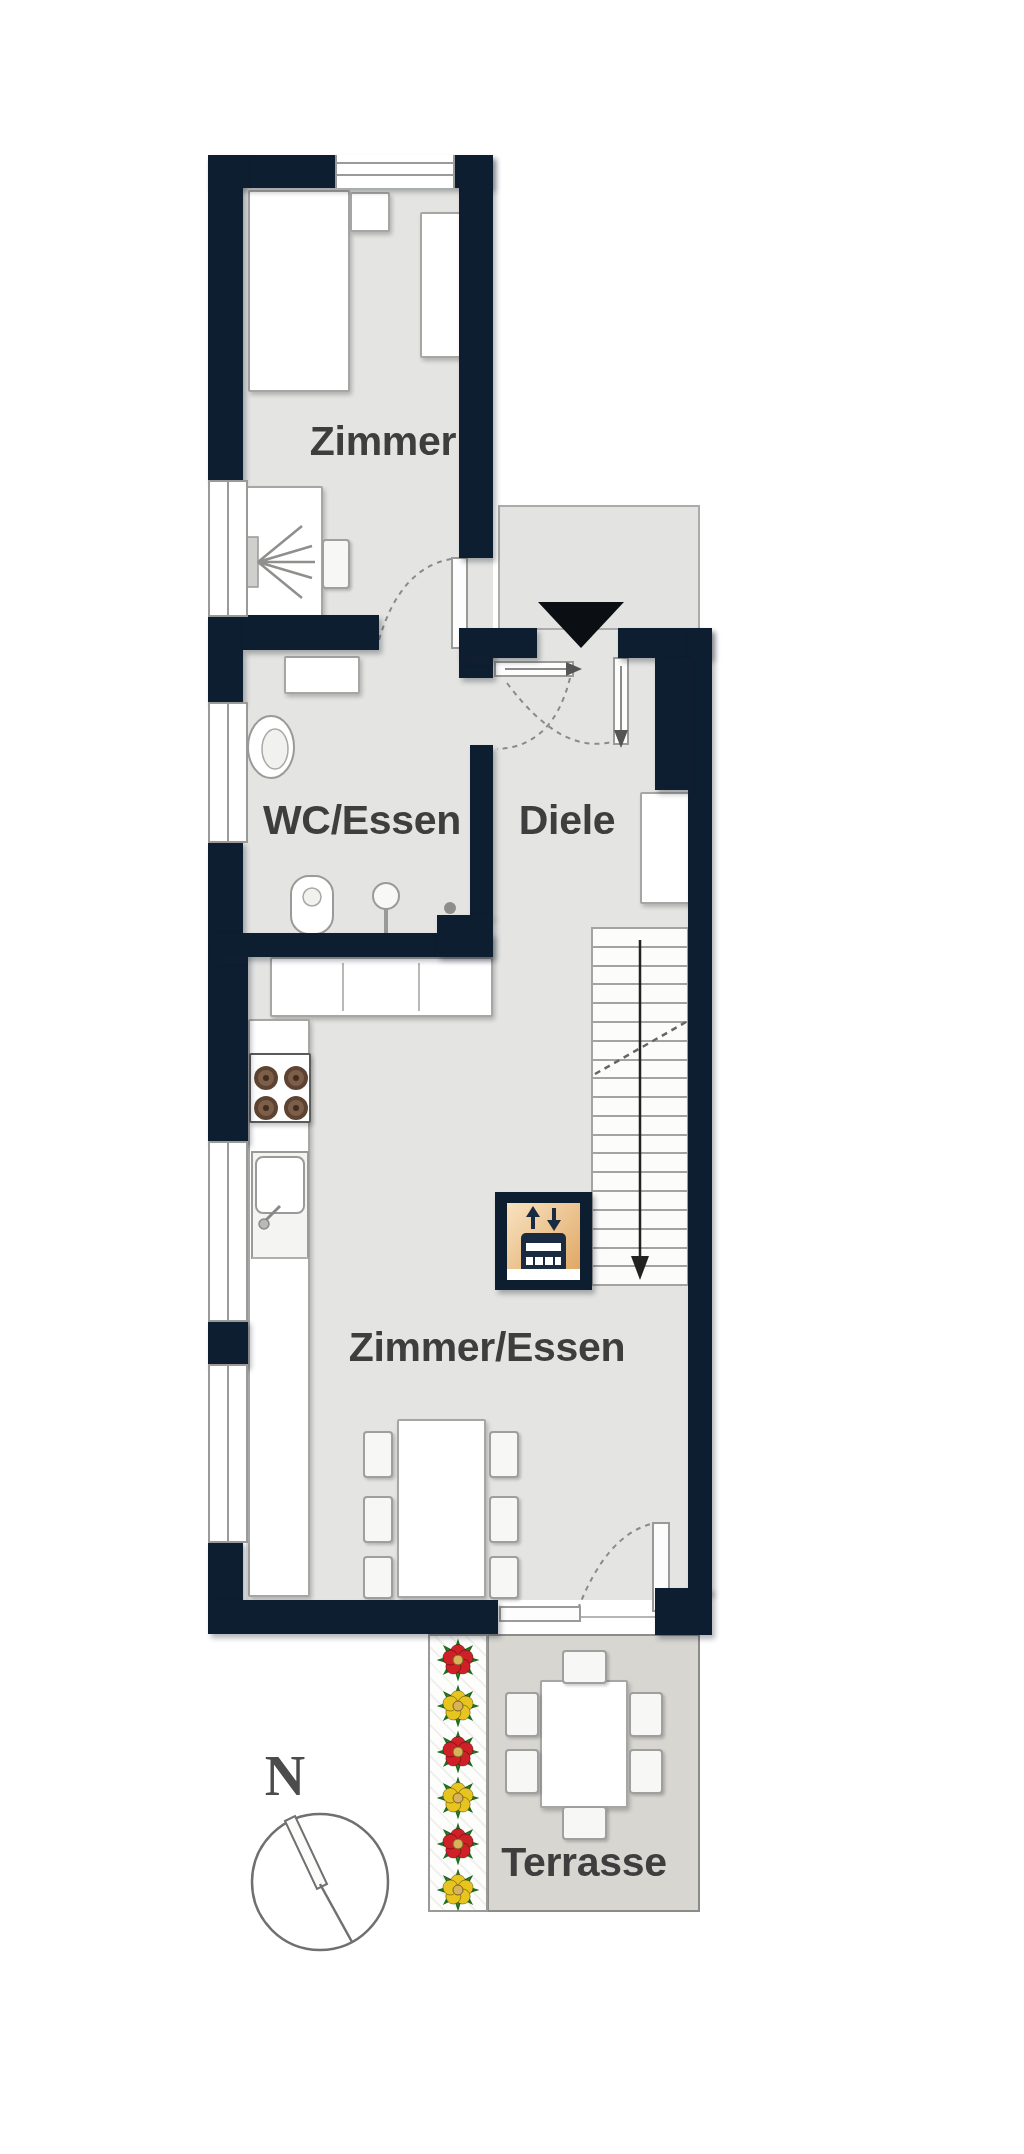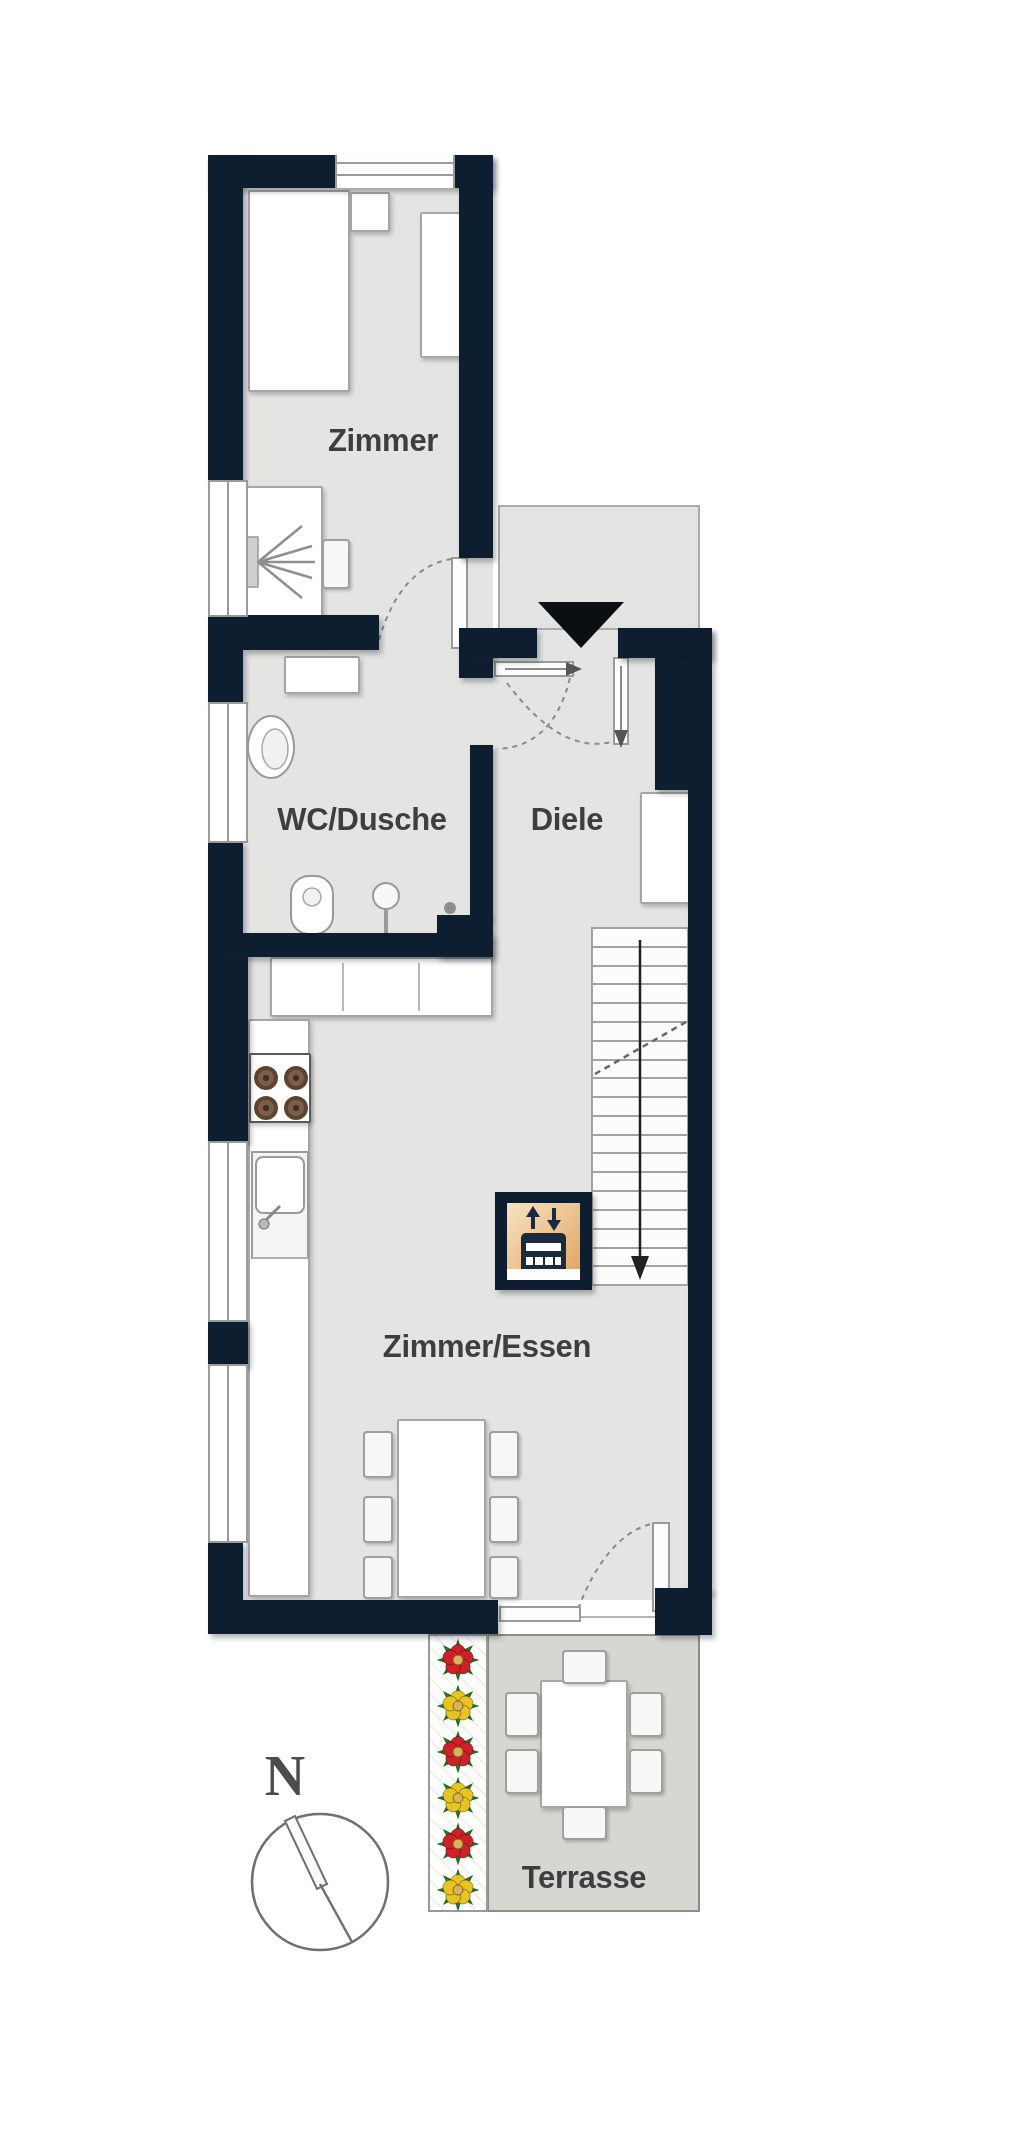--- a/index.html
+++ b/index.html
@@ -18,21 +18,21 @@
          box-shadow:2px 2px 3px rgba(0,0,0,.2);box-sizing:border-box;}
   .vwin{position:absolute;background-color:#fff;box-sizing:border-box;
         background-image:linear-gradient(90deg,var(--line-gray) 0 2px,transparent 2px 19px,
           var(--line-gray) 19px 21px,transparent 21px 38px,var(--line-gray) 38px 40px);
         border-top:2px solid var(--line-gray);border-bottom:2px solid var(--line-gray);}
   .hwin{position:absolute;background-color:#fff;box-sizing:border-box;
         background-image:linear-gradient(180deg,transparent 0 7px,var(--line-gray) 7px 9px,
           transparent 9px 19px,var(--line-gray) 19px 21px,transparent 21px);
         border-left:2px solid var(--line-gray);border-right:2px solid var(--line-gray);}
   .room-label{position:absolute;transform:translate(-50%,-50%);color:var(--label-text);
-        font-size:31px;font-weight:700;letter-spacing:-.3px;white-space:nowrap;}
+        font-size:41px;font-weight:700;letter-spacing:-.3px;white-space:nowrap;}
   .north-label{position:absolute;transform:translate(-50%,-50%);color:#4c4c4c;
         font-family:"Liberation Serif", serif;font-size:56px;font-weight:700;}
   .landing{position:absolute;background:var(--landing-floor);border:2px solid #ababa9;box-sizing:border-box;}
   .terrace{position:absolute;background:var(--terrace-floor);border:2px solid #8b8b88;box-sizing:border-box;}
   .flowerbed{position:absolute;background-color:#fdfdfc;border:2px solid var(--line-gray);box-sizing:border-box;
         background-image:repeating-linear-gradient(45deg,transparent 0 9px,rgba(0,0,0,.05) 9px 11px);}
   .ovenbox{position:absolute;background:var(--wall);box-shadow:3px 4px 5px rgba(25,30,45,.32);}
   .oveninner{position:absolute;left:12px;top:11px;width:73px;height:77px;
         background:linear-gradient(135deg,var(--oven-tan-light),var(--oven-tan-dark));}
   .ovensill{position:absolute;left:12px;top:77px;width:73px;height:11px;background:#fff;}
@@ -229,19 +229,19 @@
     <div class="ovensill"></div>
   </div>
 
   <div class="hwin" style="left:335px;top:155px;width:120px;height:33px;"></div>
   <div class="vwin" style="left:208px;top:480px;width:40px;height:137px;"></div>
   <div class="vwin" style="left:208px;top:702px;width:40px;height:141px;"></div>
   <div class="vwin" style="left:208px;top:1141px;width:40px;height:181px;"></div>
   <div class="vwin" style="left:208px;top:1364px;width:40px;height:179px;"></div>
 
   <div class="room-label" style="left:383px;top:441px;">Zimmer</div>
-  <div class="room-label" style="left:362px;top:820px;">WC/Dusche</div>
+  <div class="room-label" style="left:362px;top:820px;">WC/Essen</div>
   <div class="room-label" style="left:567px;top:820px;">Diele</div>
   <div class="room-label" style="left:487px;top:1347px;">Zimmer/Essen</div>
-  <div class="room-label" style="left:584px;top:1862px;margin-top:16px;">Terrasse</div>
+  <div class="room-label" style="left:584px;top:1862px;">Terrasse</div>
   <div class="north-label" style="left:285px;top:1776px;">N</div>
 
 </div>
 
 </body></html>

